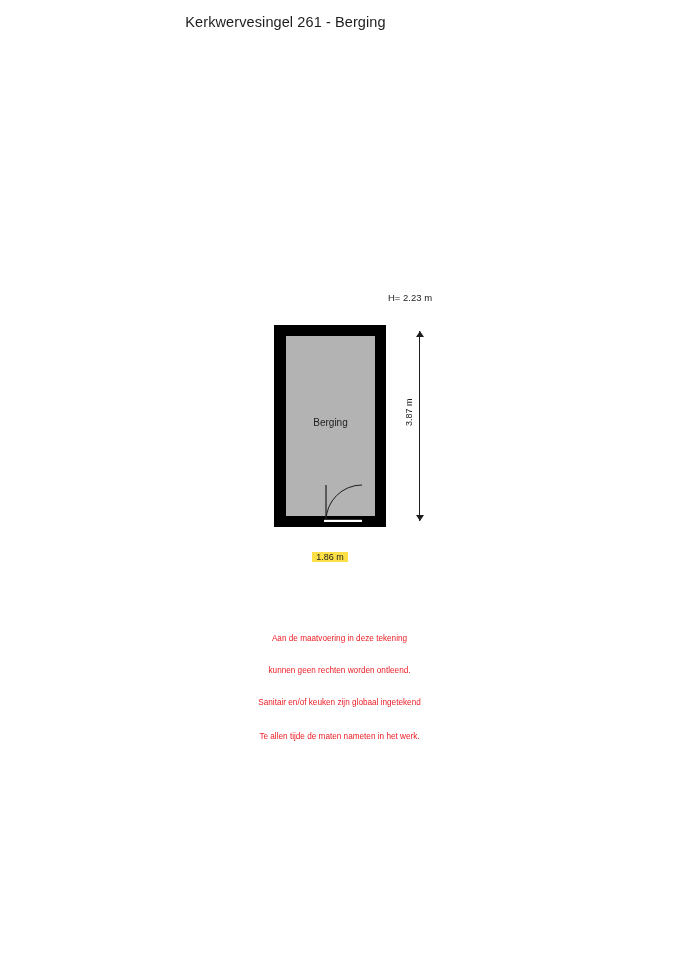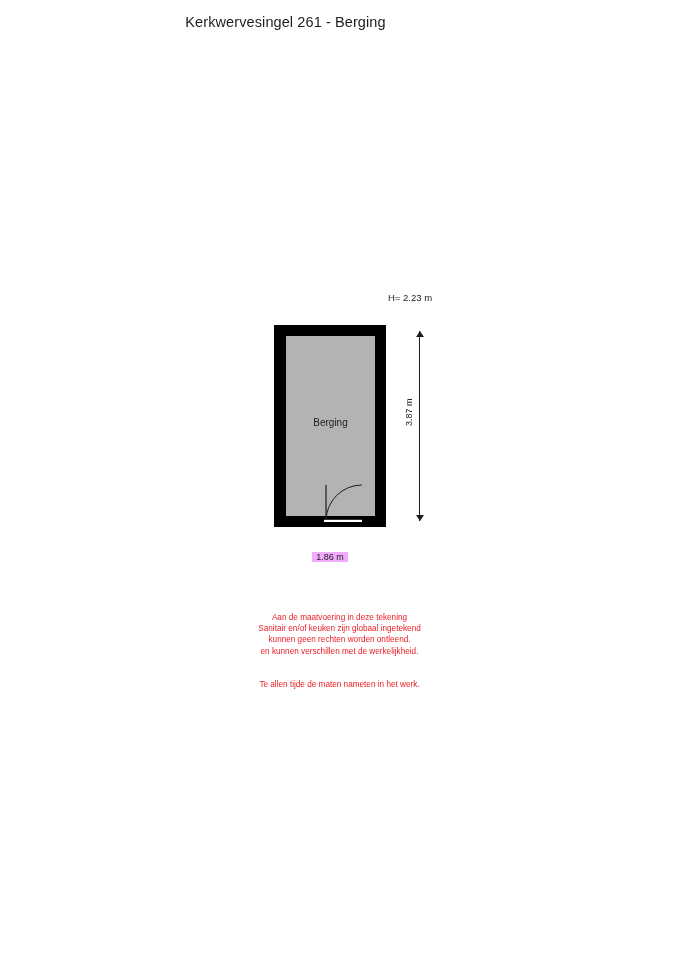--- a/index.html
+++ b/index.html
@@ -173,40 +173,40 @@
     left: 283px;
     top: 551px;
     width: 94px;
     text-align: center;
     font-size: 9px;
     color: #1d1d1d;
     background: #ffffff;
     line-height: 12px;
   }
   .dim-horz-label span {
-    background: #f0abfc;
+    background: #fde047;
     padding: 0 4px;
     text-align: right;
   }
 
   
   .disclaimer {
     position: absolute;
     left: 0;
     top: 612px;
     width: 679px;
     text-align: center;
     color: #ec1c24;
     font-size: 8.2px;
     line-height: 11.2px;
   }
   .disclaimer .block-2 {
     margin-top: 22px;
   }
-  .disclaimer div { white-space: nowrap; }
+  .disclaimer div { white-space: nowrap; margin-top: 21px; }
 </style>
 </head>
 <body>
 
 <div class="page-title">Kerkwervesingel 261 - Berging</div>
 
 <div class="plan">
 
   <div class="height-label">H= 2.23 m</div>
 
@@ -234,17 +234,16 @@
     <div class="line"></div>
     <div class="cap-left"></div>
     <div class="cap-right"></div>
   </div>
   <div class="dim-horz-label"><span>1.86 m</span></div>
 
 </div>
 
 <div class="disclaimer">
   <div>Aan de maatvoering in deze tekening</div>
+  <div>kunnen geen rechten worden ontleend.</div>
   <div>Sanitair en/of keuken zijn globaal ingetekend</div>
-  <div>kunnen geen rechten worden ontleend.</div>
-  <div>en kunnen verschillen met de werkelijkheid.</div>
   <div class="block-2">Te allen tijde de maten nameten in het werk.</div>
 </div>
 
 </body></html>

